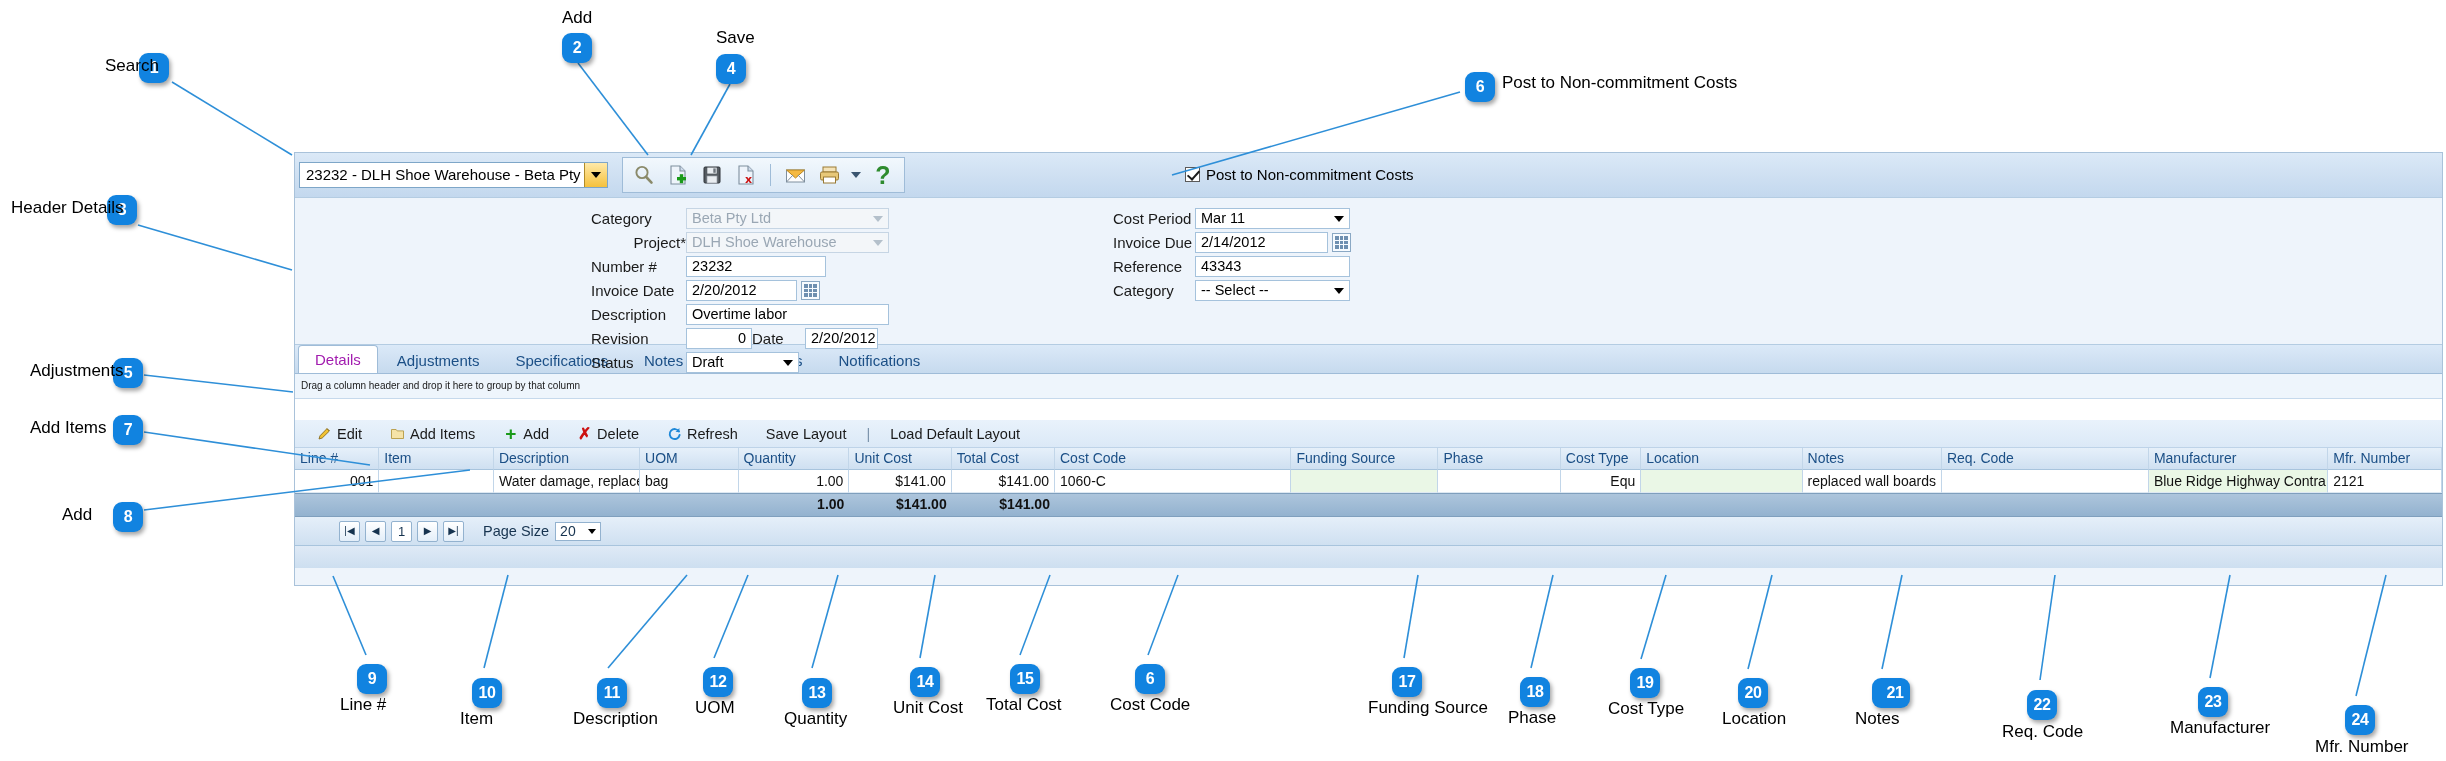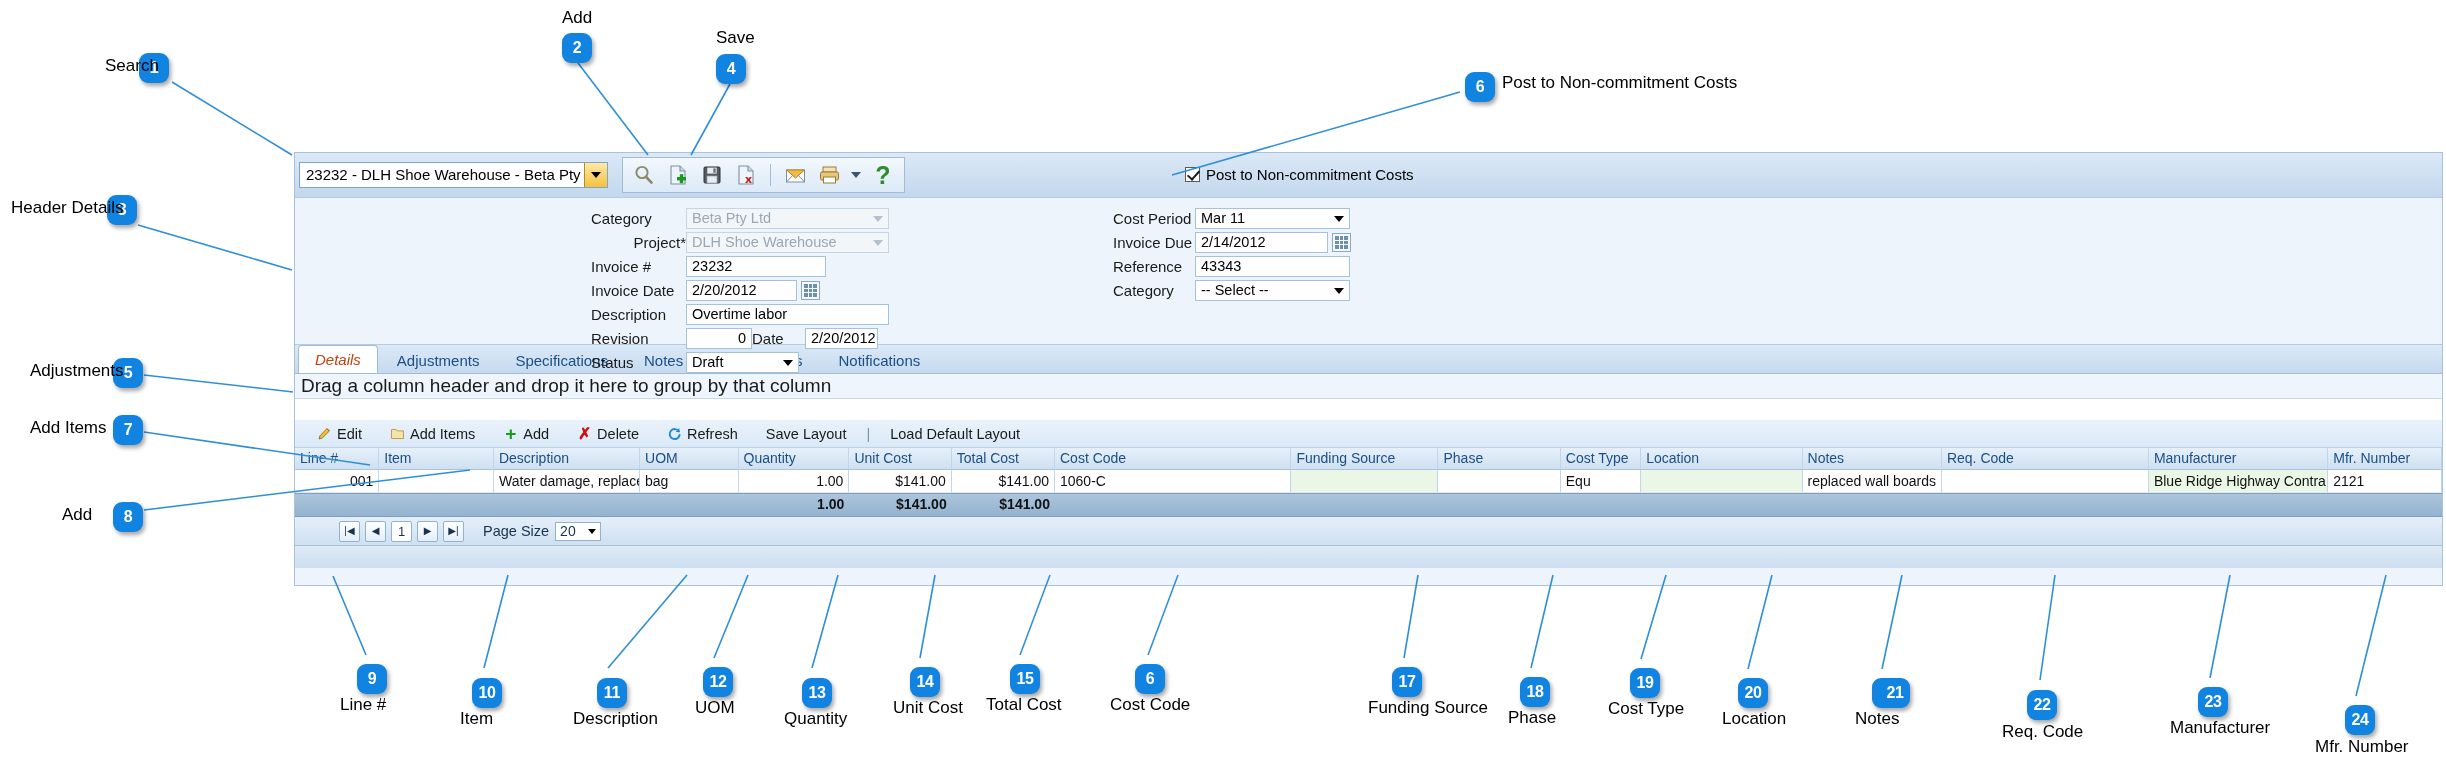--- a/index.html
+++ b/index.html
@@ -180,28 +180,28 @@
     font-size: 15px;
     color: #1b4f86;
     margin-right: 2px;
     border: 1px solid transparent;
     border-bottom: none;
   }
   .tab.active {
     background: #ffffff;
     border-color: #9fbcd8;
     border-radius: 4px 4px 0 0;
-    color: #c2410c;
-    height: 27px; line-height: 27px; font-style: italic;
+    color: #a21caf;
+    height: 27px; line-height: 27px;
   }
   .groupbar {
     height: 24px; line-height: 24px;
     background: #eef5fc;
     border-bottom: 1px solid #c6d9ec;
-    font-size: 19px;
+    font-size: 10px;
     color: #1a1a1a;
     padding-left: 6px;
   }
   .gridspacer { height: 21px; background: #ffffff; }
 
   
   .actbar {
     height: 27px;
     background: linear-gradient(to bottom,#e9f2fb,#dbe9f7);
     border-bottom: 1px solid #bed3e8;
@@ -373,21 +373,21 @@
 
       <div class="fieldrow" style="left:296px; top:34px;text-align:right;">
         <span class="flabel" style="width:95px;">Project*</span>
         <span class="fin dis" style="width:203px;">
           <span>DLH Shoe Warehouse</span>
             <i class="ddarrow"></i>
         </span>
       </div>
 
       <div class="fieldrow" style="left:296px; top:58px;">
-        <span class="flabel" style="width:95px;">Invoice #</span>
+        <span class="flabel" style="width:95px;">Number #</span>
         <span class="fin" style="width:140px;">23232</span>
       </div>
 
       <div class="fieldrow" style="left:296px; top:82px;">
         <span class="flabel" style="width:95px;">Invoice Date</span>
         <span class="fin" style="width:111px;">2/20/2012</span>
         <span class="calico">
             <i></i>
             <i></i>
             <i></i>
@@ -538,21 +538,21 @@
             <div class="gcell rt" style="width: 88px;">001</div>
             <div class="gcell" style="width: 120px;"></div>
             <div class="gcell" style="width: 153px;">Water damage, replacemen...</div>
             <div class="gcell" style="width: 103px;">bag</div>
             <div class="gcell rt" style="width: 116px;">1.00</div>
             <div class="gcell rt" style="width: 107px;">$141.00</div>
             <div class="gcell rt" style="width: 108px;">$141.00</div>
             <div class="gcell" style="width: 248px;">1060-C</div>
             <div class="gcell green" style="width: 154px;"></div>
             <div class="gcell" style="width: 128px;"></div>
-            <div class="gcell" style="width: 84px;">Equ</div>
+            <div class="gcell" style="width: 84px; text-align: right;">Equ</div>
             <div class="gcell green" style="width: 169px;"></div>
             <div class="gcell" style="width: 146px;">replaced wall boards</div>
             <div class="gcell" style="width: 217px;"></div>
             <div class="gcell green" style="width: 188px;">Blue Ridge Highway Contra...</div>
             <div class="gcell" style="width: 119px;">2121</div>
           </div>
         </div>
       <div class="gtotal" id="gridtotal">
           <div class="gcell rt" style="width: 88px;"></div>
           <div class="gcell" style="width: 120px;"></div>

